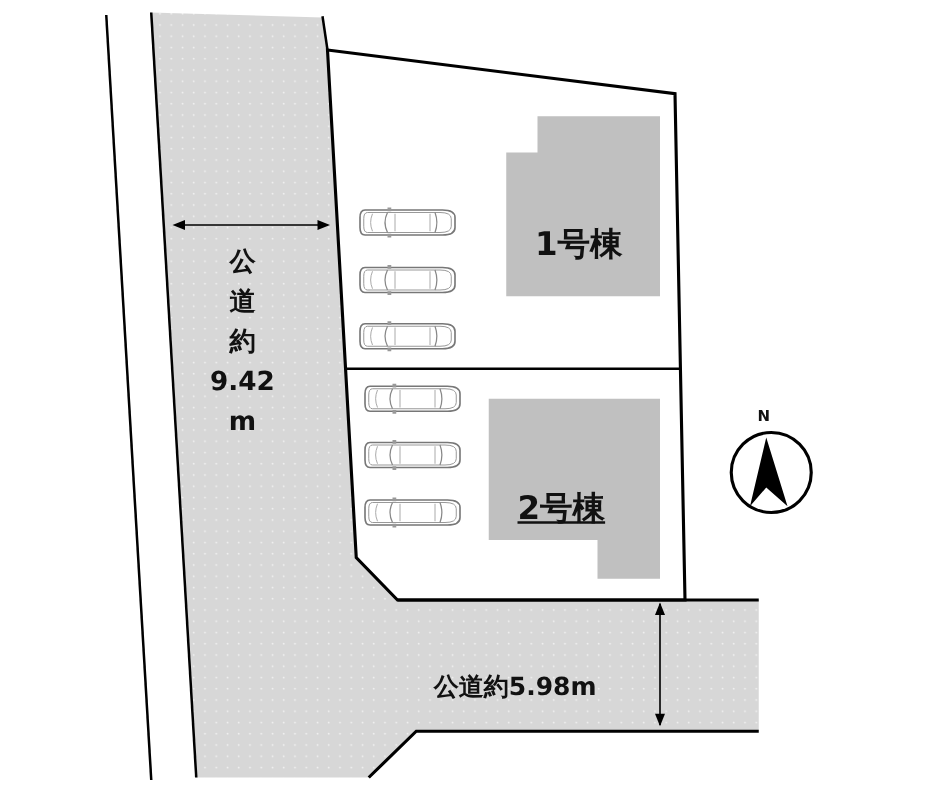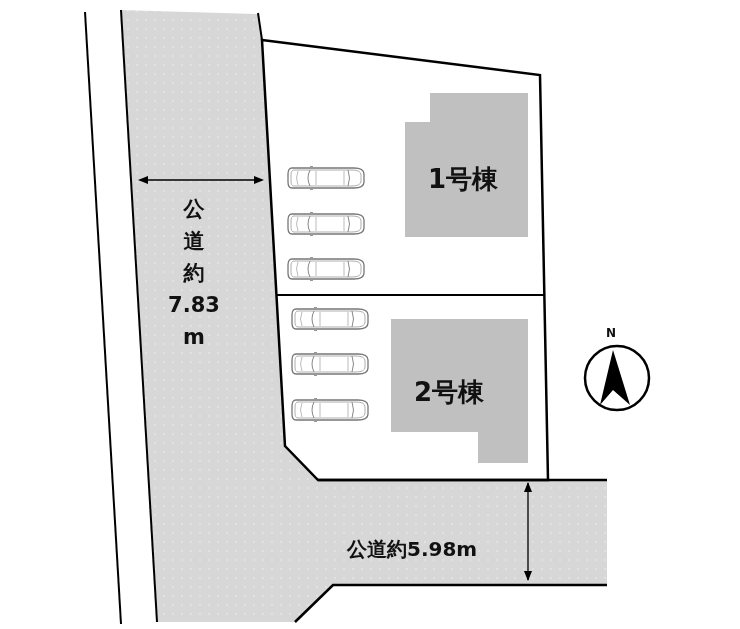--- a/index.html
+++ b/index.html
@@ -4,22 +4,22 @@
 <style>
   html, body { margin:0; padding:0; background:#ffffff; }
   body { width:740px; height:629px; position:relative; overflow:hidden;
          font-family:"DejaVu Sans","Liberation Sans",sans-serif; }
   svg { position:absolute; left:0; top:0; }
   .lbl { position:absolute; color:#111; font-weight:bold; white-space:nowrap; }
   .road-v { left:168px; top:193px; width:52px; text-align:center;
             font-size:21px; line-height:32px; }
   .road-h { left:347px; top:536px; font-size:20px; }
   .bldg { font-size:26px; }
-  .b1 { left:428px; top:162px; }
-  .b2 { left:414px; top:375px; }
+  .b1 { left:428px; top:178px; }
+  .b2 { left:414px; top:389px;text-decoration:underline; }
   .north { left:606px; top:326px; font-size:12px; font-weight:900; }
 </style>
 </head>
 <body>
 
 <svg width="740" height="629" viewBox="0 0 740 629" xmlns="http://www.w3.org/2000/svg">
   <defs>
     <pattern id="dots" width="9" height="9" patternUnits="userSpaceOnUse">
       <rect width="9" height="9" fill="#d7d7d7"></rect>
       <circle cx="2" cy="2" r="0.7" fill="#f4f4f4"></circle>
@@ -84,21 +84,21 @@
   <g>
     <circle cx="617" cy="378" r="32" fill="#fff" stroke="#000" stroke-width="2.5"></circle>
     <polygon points="613,350 630,405 613,390 600,405" fill="#000"></polygon>
   </g>
 </svg>
 
 <div class="lbl road-v">
   <div>公</div>
   <div>道</div>
   <div>約</div>
-  <div>7.83</div>
+  <div>9.42</div>
   <div>m</div>
 </div>
 
 <div class="lbl road-h">公道約5.98m</div>
 
 <div class="lbl bldg b1">1号棟</div>
 <div class="lbl bldg b2">2号棟</div>
 
 <div class="lbl north">N</div>
 

